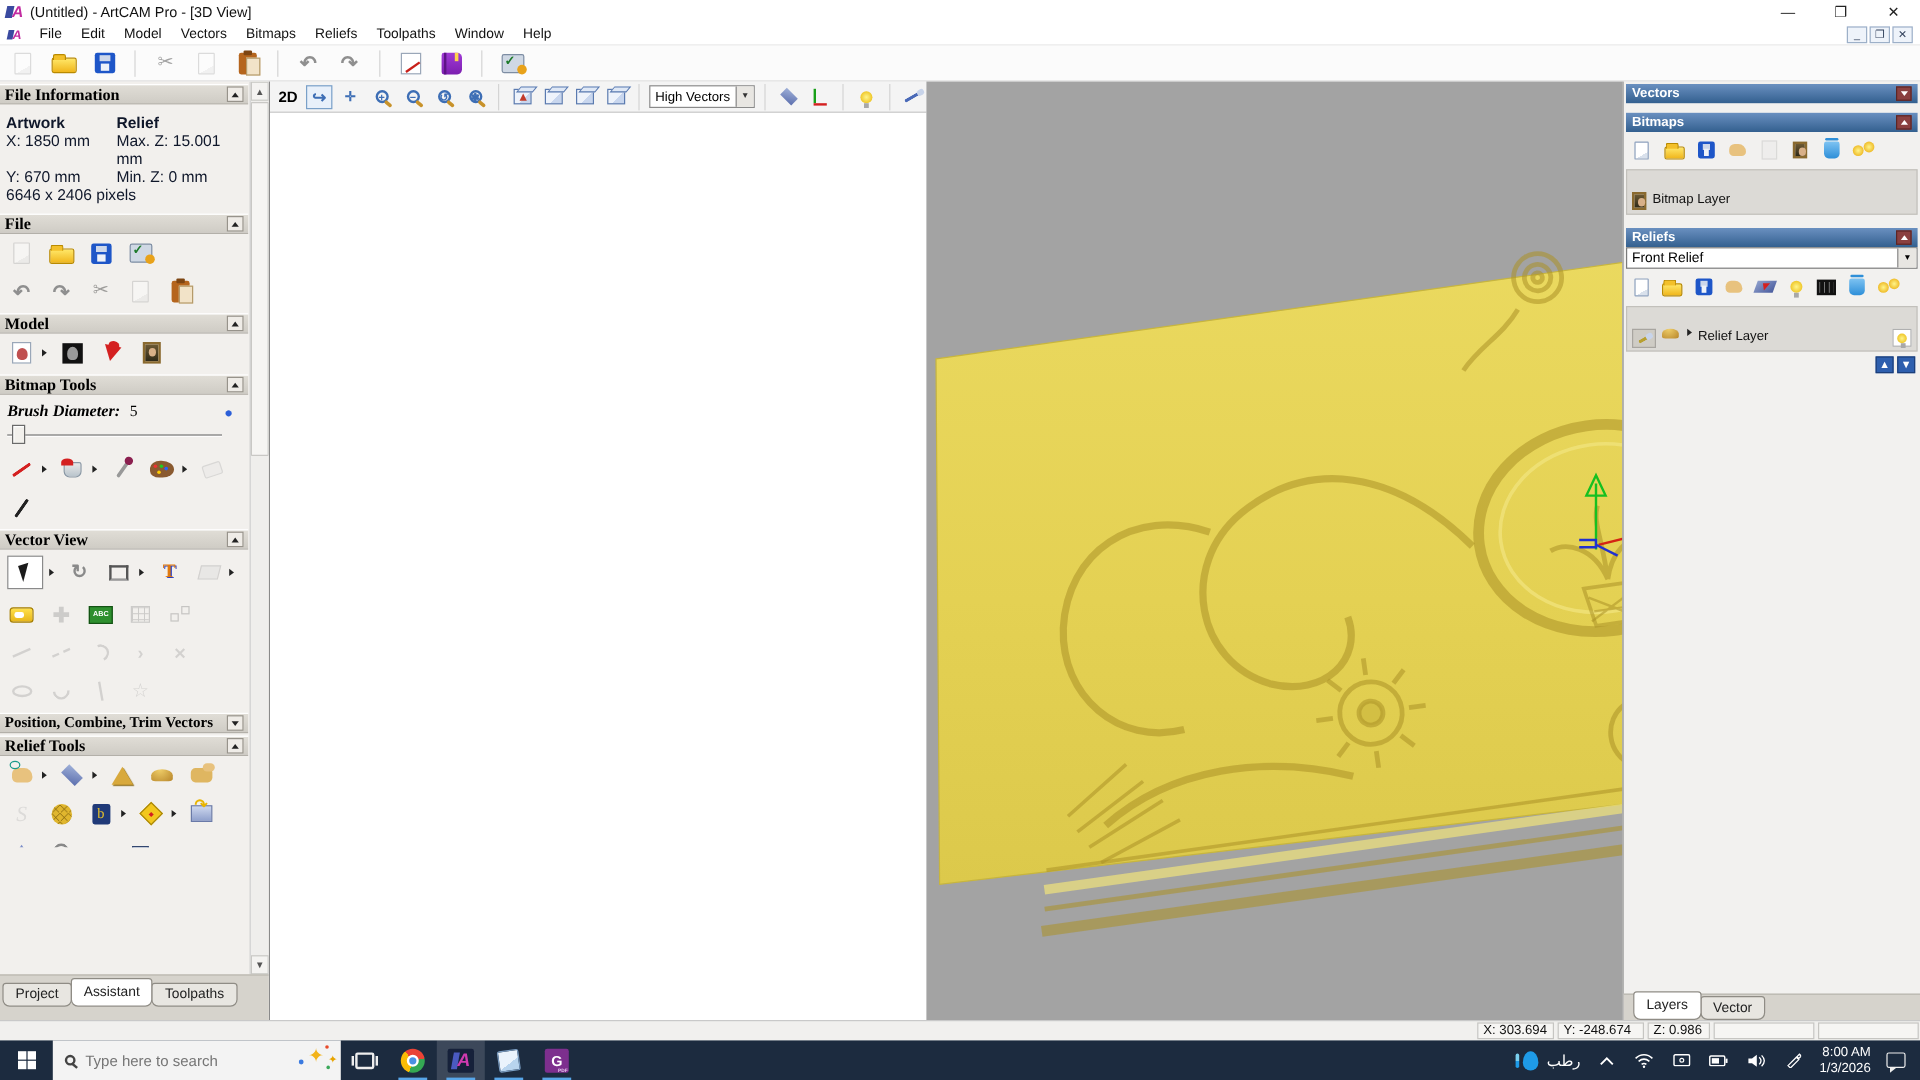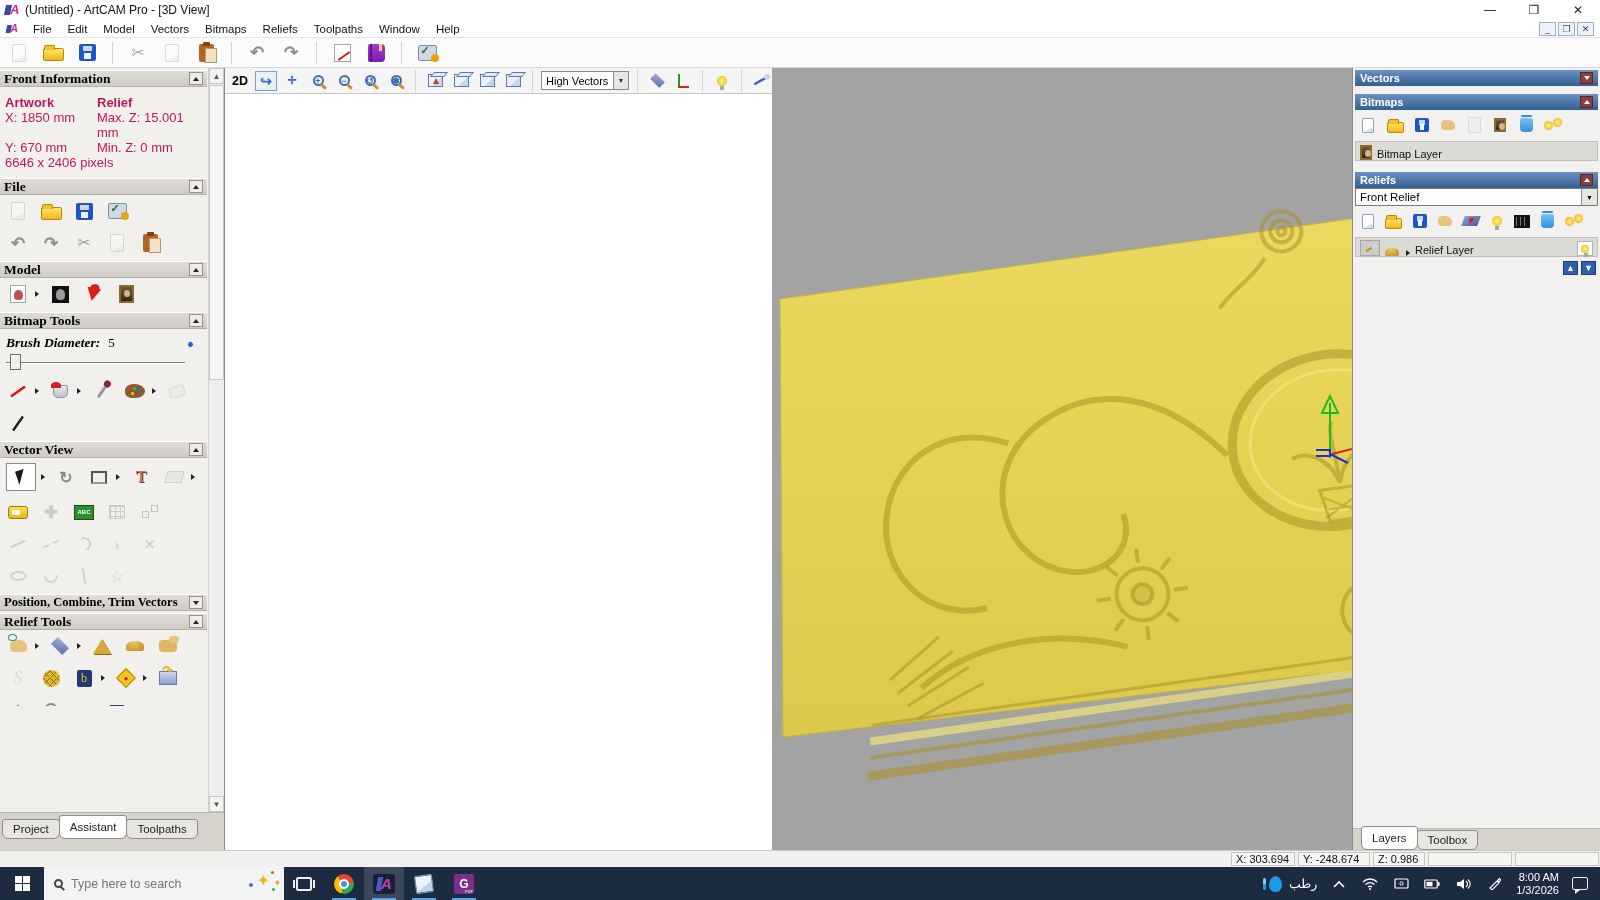--- a/index.html
+++ b/index.html
@@ -48,21 +48,21 @@
 
 .main{display:flex;height:782px}
 
 .leftpanel{width:225px;background:#f2f0ed;border-right:1px solid #8a8a8a;position:relative;font-size:11px;overflow:hidden;display:flex;flex-direction:column}
 .lp-content{width:207px;flex:1;overflow:hidden}
 .sec-h{height:17px;background:linear-gradient(#e0ddd6,#cfccc5);border-top:1px solid #fff;border-bottom:1px solid #b3b0a9;display:flex;align-items:center;padding:0 4px;margin-top:2px}
 .sec-h .t{font-family:"Liberation Serif",serif;font-weight:bold;font-size:13.5px;color:#000}
 .cbtn{margin-left:auto;width:14px;height:13px;background:#efece7;border:1px solid #97938b;display:flex;align-items:center;justify-content:center}
 .tri-up{width:0;height:0;border-left:3px solid transparent;border-right:3px solid transparent;border-bottom:4px solid #222}
 .tri-dn{width:0;height:0;border-left:3px solid transparent;border-right:3px solid transparent;border-top:4px solid #222}
-.mi{display:grid;grid-template-columns:92px 1fr;padding:8px 5px 6px;font-family:"Liberation Serif",serif;font-size:13px;line-height:15px;color:#be185d}
+.mi{display:grid;grid-template-columns:92px 1fr;padding:8px 5px 6px;font-family:"Liberation Serif",serif;font-size:13px;line-height:15px;color:#0f172a}
 .mi .b{font-weight:bold}
 .mi .full{grid-column:1 / span 2}
 .irow{display:flex;align-items:center;gap:9px;padding:5px 6px}
 .tool{width:24px;height:22px;display:flex;align-items:center;justify-content:center;position:relative}
 .pressed{background:#fff;border:1px solid #8a8a8a;width:30px;height:28px}
 
 .cursor-tri{width:0;height:0;border-top:14px solid #1a1a1a;border-right:9px solid transparent;transform:rotate(-18deg)}
 .i-rect{width:16px;height:13px;border:2px solid #555;border-bottom-color:#999}
 .i-text{color:#e07a10;font-weight:bold;font-size:16px;font-family:"Liberation Serif",serif;text-shadow:1px 1px 0 #2a3fbf}
 .i-abc{width:20px;height:15px;background:#2e8f2e;color:#fff;font-size:6px;font-weight:bold;display:flex;align-items:center;justify-content:center;border:1px solid #145214}
@@ -155,21 +155,21 @@
 .i-brush::after{content:"";position:absolute;right:-2px;top:-4px;width:6px;height:5px;background:#c8d4ea;border-radius:2px}
 .cv-stage{flex:1;background:#a3a3a3;position:relative;overflow:hidden}
 .cv-stage svg{display:block}
 
 .rightpanel{width:248px;background:#f2f1ef;border-left:1px solid #8a8a8a;display:flex;flex-direction:column;font-size:11px;position:relative}
 .rp-h{height:16px;background:linear-gradient(#6a90c0,#33608f);color:#fff;font-weight:bold;font-size:11px;display:flex;align-items:center;padding:0 5px;margin:2px 2px 0}
 .rp-btn{margin-left:auto;width:13px;height:12px;background:#8a4040;border:1px solid #5c2525;display:flex;align-items:center;justify-content:center}
 .rp-btn .tri-up{border-bottom-color:#fff}
 .rp-btn .tri-dn{border-top-color:#fff}
 .rp-icons{display:flex;align-items:center;gap:8px;padding:3px 6px}
-.rp-row{height:20px;background:#dcdad6;border:1px solid #c2c0bb;margin:1px 2px;display:flex;align-items:flex-end;gap:5px;padding:0 4px;color:#111}
+.rp-row{height:20px;background:#dcdad6;border:1px solid #c2c0bb;margin:1px 2px;display:flex;align-items:flex-start;gap:5px;padding:18px 4px;color:#111}
 .trash{width:13px;height:14px;background:linear-gradient(#7ec3f2,#2e8fd8);border-radius:2px 2px 4px 4px;position:relative}
 .trash::before{content:"";position:absolute;top:-3px;left:1px;right:1px;height:2px;background:#2e8fd8;border-radius:2px}
 .bulb2{position:relative;width:18px;height:14px}
 .bulb2::before,.bulb2::after{content:"";position:absolute;width:9px;height:9px;border-radius:50%;background:radial-gradient(#fff48a,#e8a400)}
 .bulb2::before{left:0;top:3px}.bulb2::after{right:0;top:0}
 .sheet{width:13px;height:16px;background:#e8e8e8;border:1px solid #b0b0b0}
 .film{width:16px;height:13px;background:#111;position:relative}
 .film::after{content:"";position:absolute;inset:2px;background:linear-gradient(90deg,#777 1px,transparent 1px);background-size:4px 100%}
 .planeR{width:16px;height:10px;background:linear-gradient(135deg,#8fa0cc,#4a5c9e);transform:skewX(-20deg);position:relative}
 .planeR::after{content:"";position:absolute;left:5px;top:2px;width:0;height:0;border-left:3px solid transparent;border-right:3px solid transparent;border-top:6px solid #d42020}
@@ -292,21 +292,21 @@
         <span class="sh-monitor"></span>
       </span>
   </div>
 
   <div class="main">
 
     <div class="leftpanel">
       <div class="lp-content">
 
         <div class="sec-h">
-          <span class="t serif">Front Information</span>
+          <span class="t serif">File Information</span>
           <span class="cbtn">
               <span class="tri-up"></span>
             </span>
         </div>
         <div class="mi">
           <span class="b">Artwork</span>
           <span class="b">Relief</span>
           <span>X: 1850 mm</span>
           <span>Max. Z: 15.001 mm</span>
           <span>Y: 670 mm</span>
@@ -803,21 +803,21 @@
             <span class="bulb" style="width:8px;height:8px"></span>
           </span>
       </div>
       <div class="updn">
         <span class="ud">▲</span>
         <span class="ud">▼</span>
       </div>
 
       <div class="rp-tabs">
         <span class="tab active">Layers</span>
-        <span class="tab">Toolbox</span>
+        <span class="tab">Vector</span>
       </div>
     </div>
   </div>
 
   <div class="statusbar">
     <span class="st-fill"></span>
     <span class="st-cell" style="width:64px">X: 303.694</span>
     <span class="st-cell" style="width:72px">Y: -248.674</span>
     <span class="st-cell" style="width:52px">Z: 0.986</span>
     <span class="st-cell" style="width:84px"></span>

